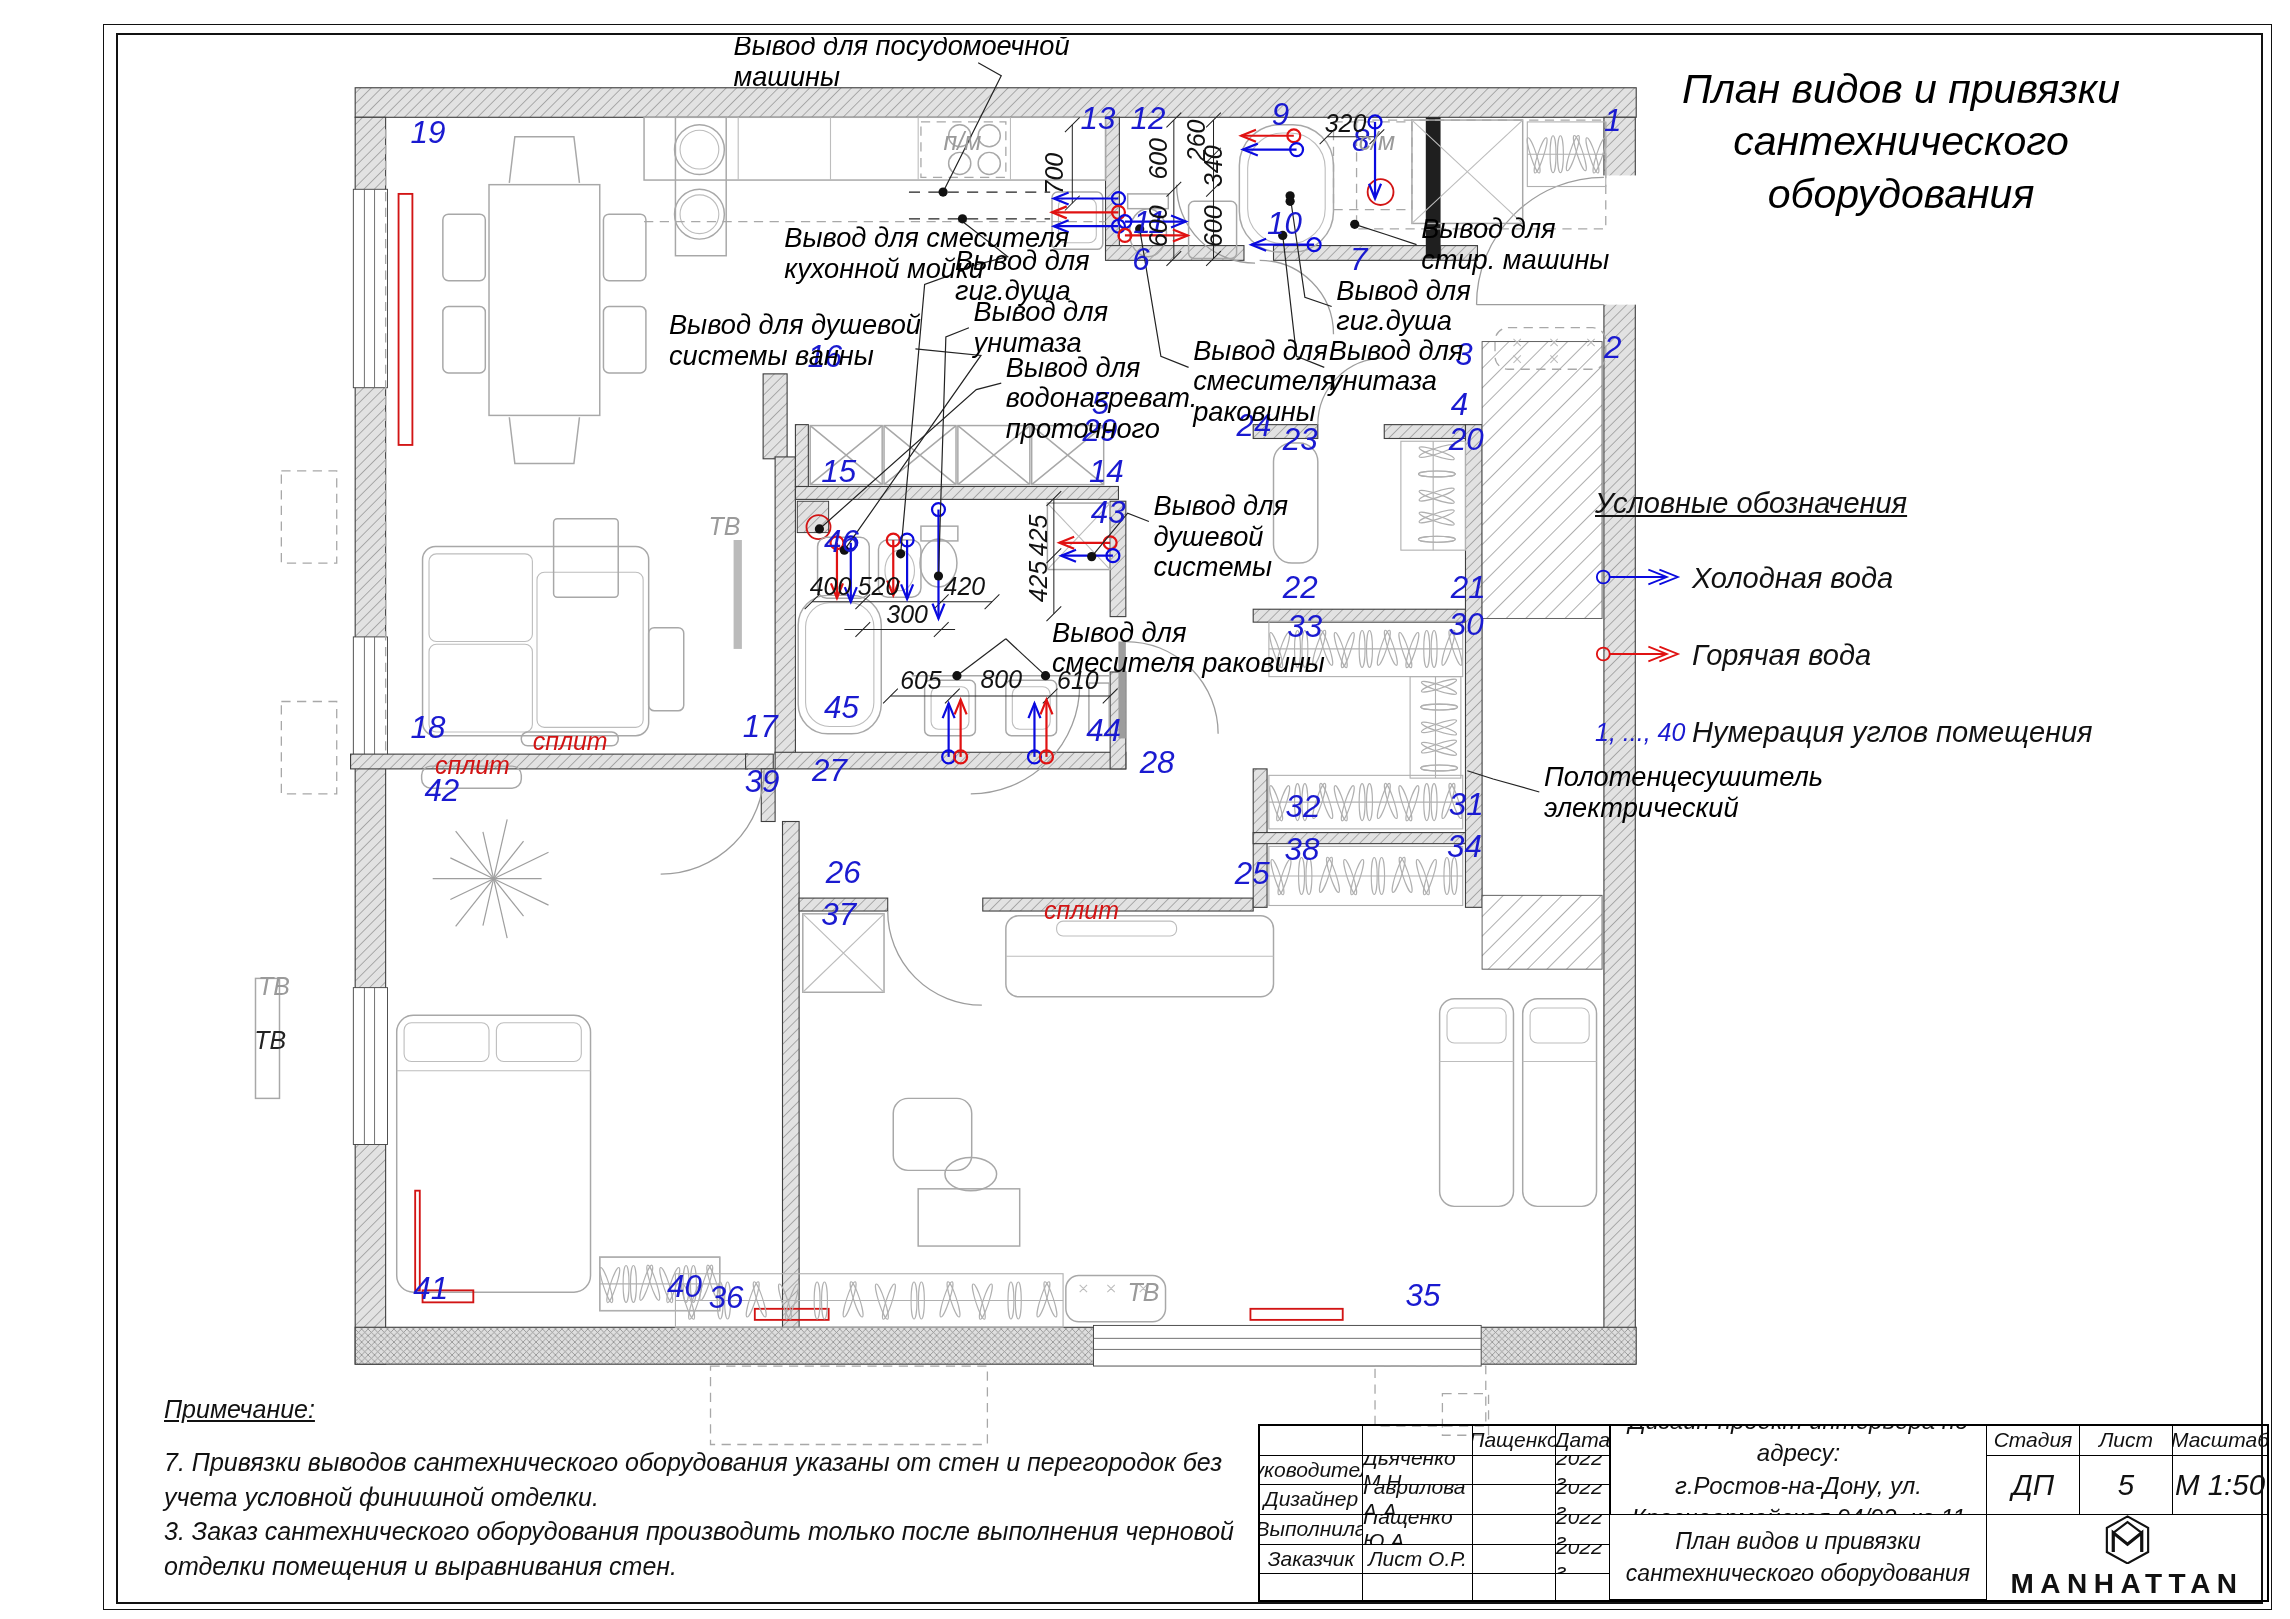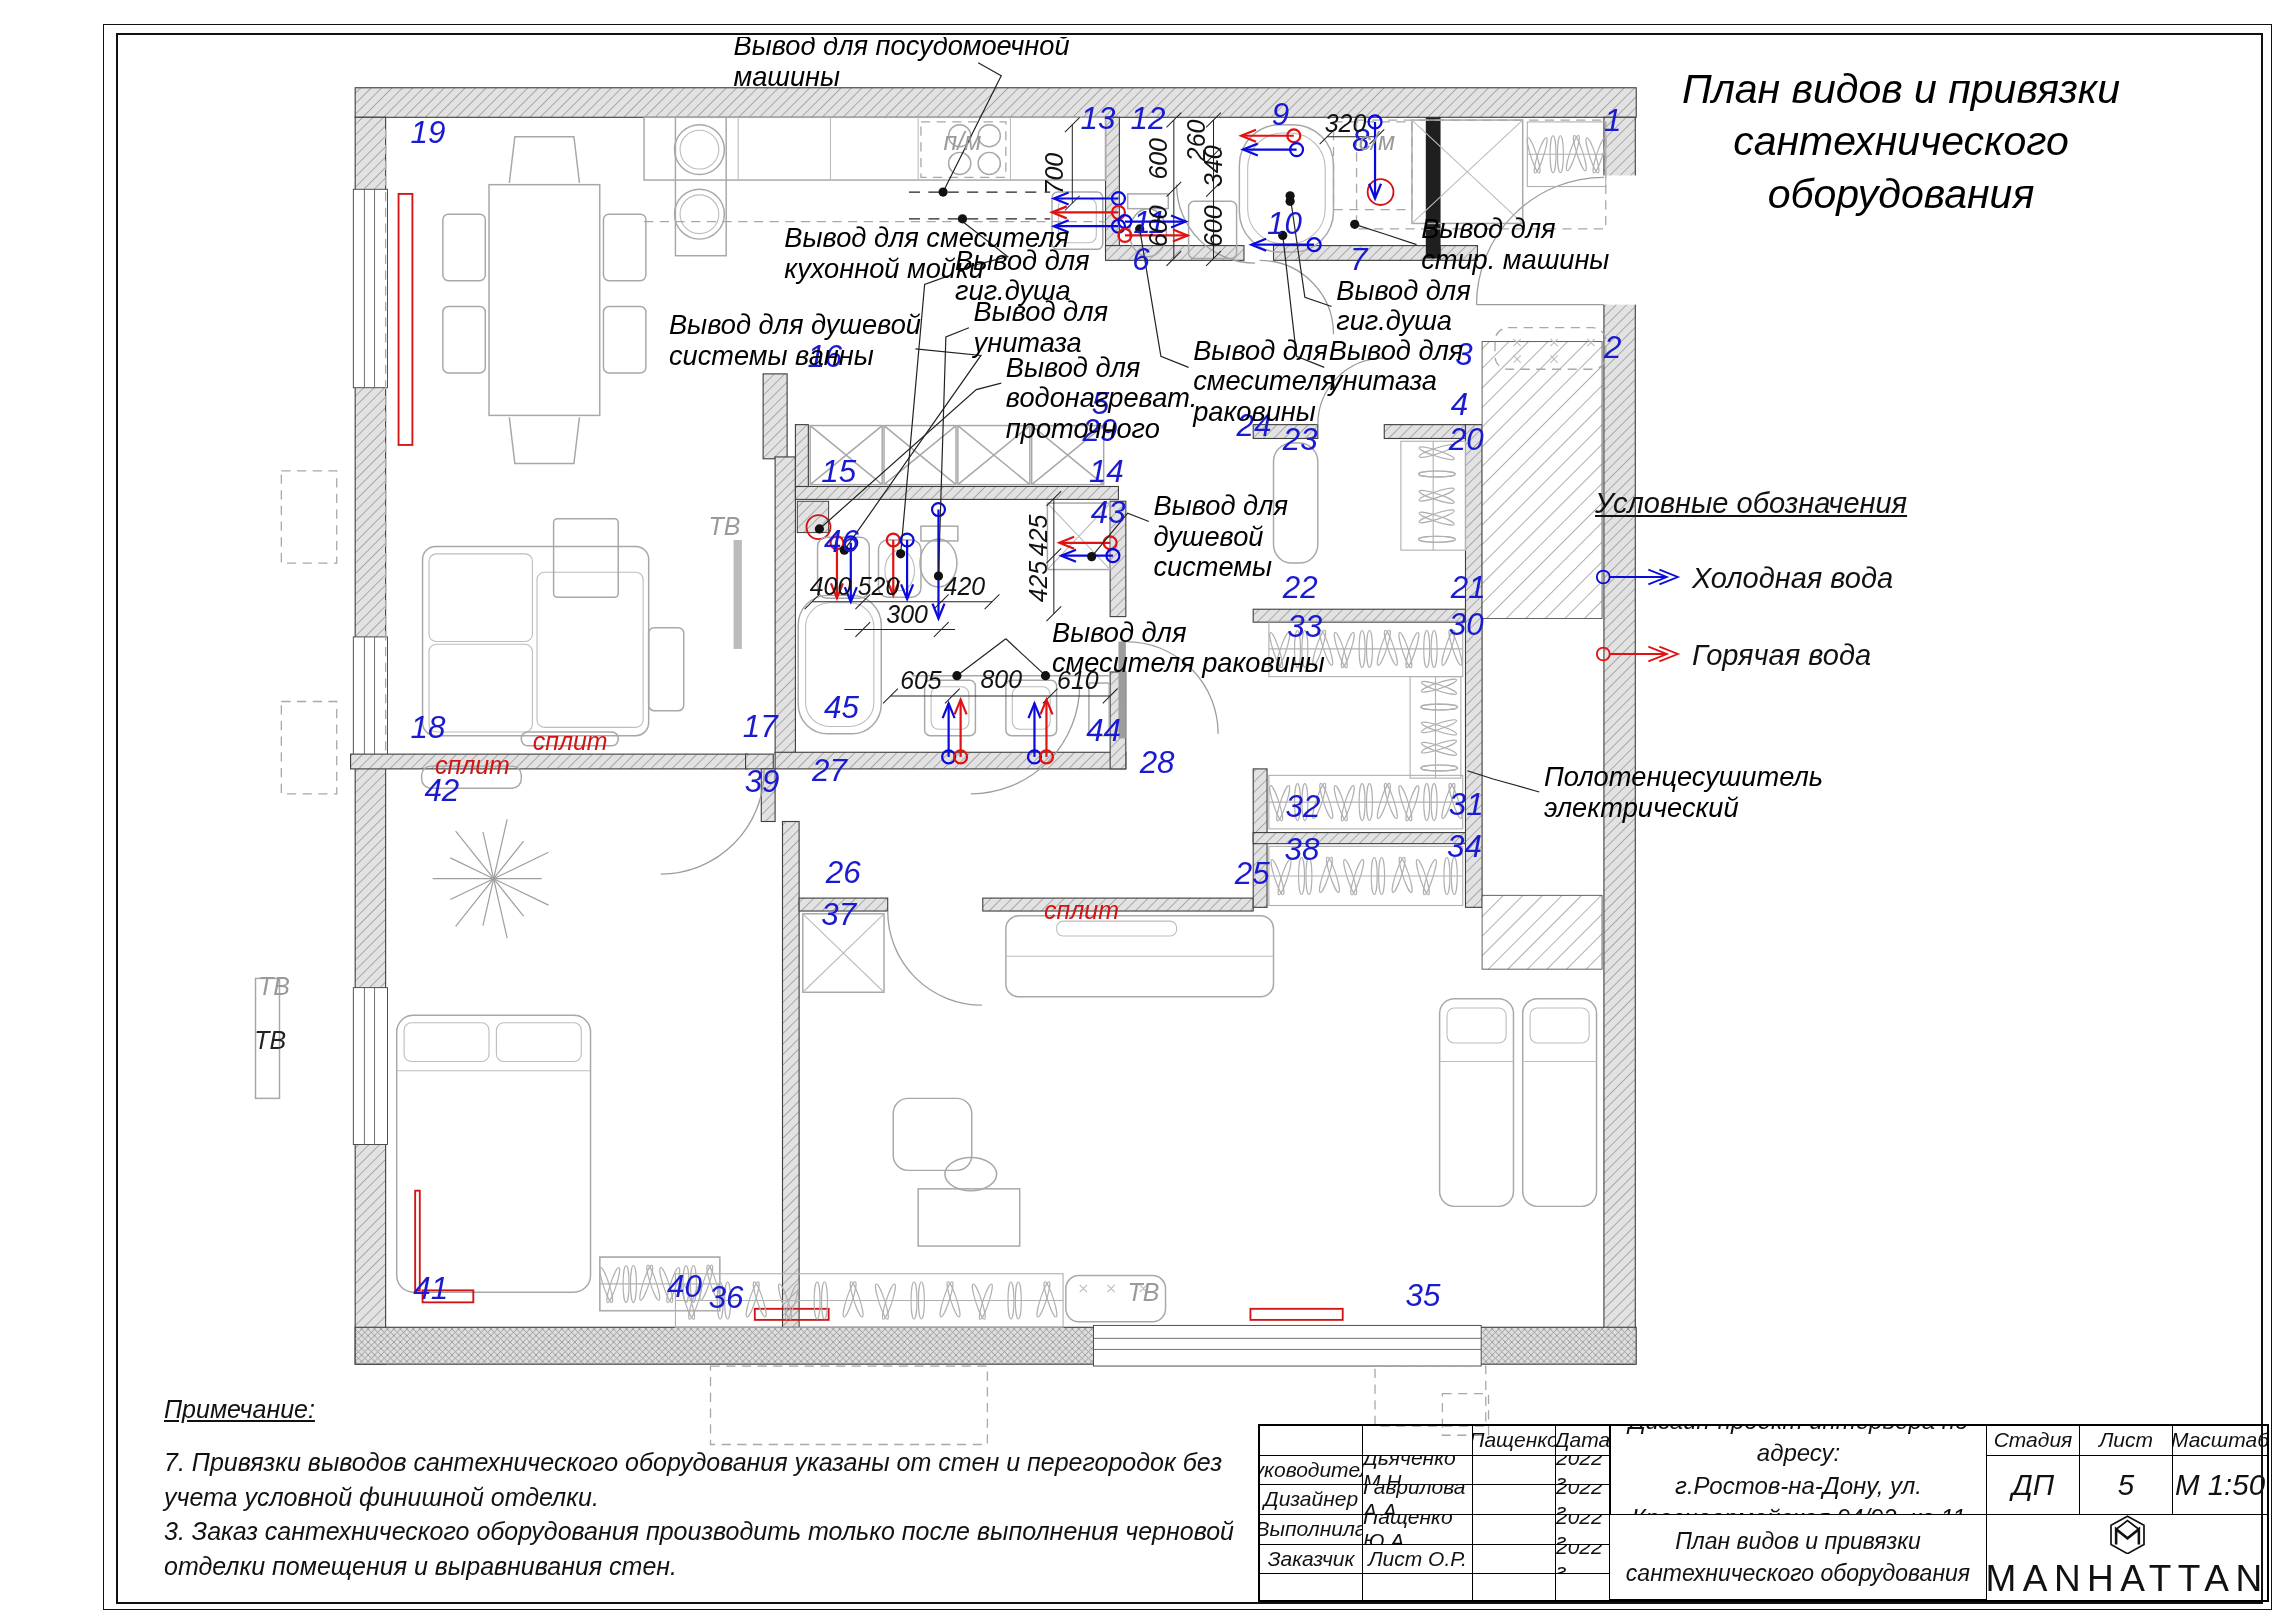--- a/index.html
+++ b/index.html
@@ -34,21 +34,21 @@
       box-sizing:border-box;display:grid;font-style:italic;font-size:21px;
       grid-template-columns:103px 110px 83px 54px 377px 93px 93px auto;
       grid-template-rows:29.5px 29.5px 29.5px 30px 29.5px auto;}
   #tb div{border-right:1.4px solid #000;border-bottom:1.4px solid #000;display:flex;
       align-items:center;justify-content:center;box-sizing:border-box;overflow:hidden;}
   #tb .noR{border-right:none;} #tb .noB{border-bottom:none;}
   #tb .proj{grid-column:5;grid-row:1/4;font-size:24px;text-align:center;line-height:1.35;border-left:0.9px solid #000;}
   #tb .doc{grid-column:5;grid-row:4/7;font-size:23px;text-align:center;line-height:1.4;}
   #tb .big{font-size:29.5px;}
   #tb .logo{grid-column:6/9;grid-row:4/7;flex-direction:column;gap:3.7px;}
-  #tb .brand{font-style:normal;font-weight:normal;font-size:37px;letter-spacing:6.5px;border:none;}
+  #tb .brand{font-style:normal;font-weight:bold;font-size:28px;letter-spacing:6.5px;border:none;}
   .cn{font-style:italic;font-size:34px;fill:#1a1ad0;}
   .dimt{font-style:italic;font-size:27px;fill:#111;}
   .rl{font-style:italic;font-size:27px;}
   .co{font-style:italic;font-size:29.5px;fill:#000;}
 </style>
 </head>
 <body>
 
 <div id="page">
   <div id="frame-outer"></div>
@@ -702,20 +702,24 @@
     <div class="lrow">
       <span class="lsym">
         <svg width="92" height="24" viewBox="0 0 100 26">
           <circle cx="9" cy="13" r="7" fill="none" stroke="#e01212" stroke-width="2"></circle>
           <line x1="16" y1="13" x2="78" y2="13" stroke="#e01212" stroke-width="2"></line>
           <path d="M58 5 L78 13 L58 21 M70 5 L90 13 L70 21" fill="none" stroke="#e01212" stroke-width="2"></path>
         </svg>
       </span>
       <span class="ltxt">Горячая вода</span>
     </div>
+    <div class="lrow">
+      <span class="lnum">1, ..., 40</span>
+      <span class="ltxt">Нумерация углов помещения</span>
+    </div>
   </div>
 
   <div id="notes">
     <div class="hdr">Примечание:</div>
     <div>7. Привязки выводов сантехнического оборудования указаны от стен и перегородок без учета условной финишной отделки.</div>
     <div>3. Заказ сантехнического оборудования производить только после выполнения черновой отделки помещения и выравнивания стен.</div>
   </div>
 
   <div id="tb">
     <div style="grid-column:1;grid-row:1"></div>

